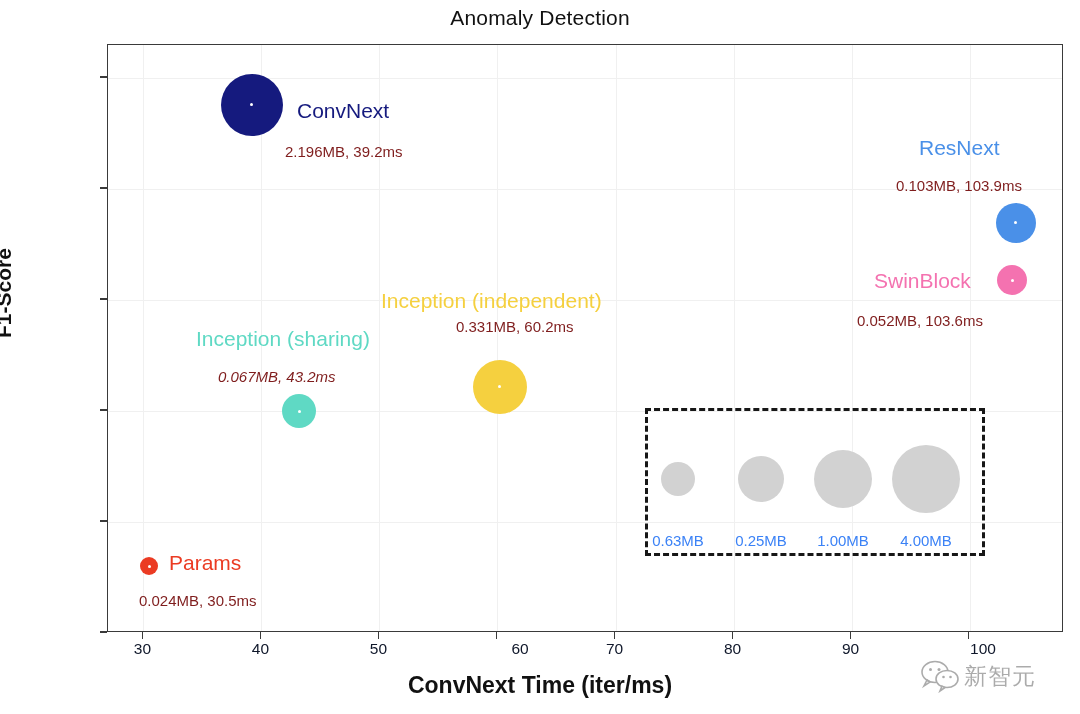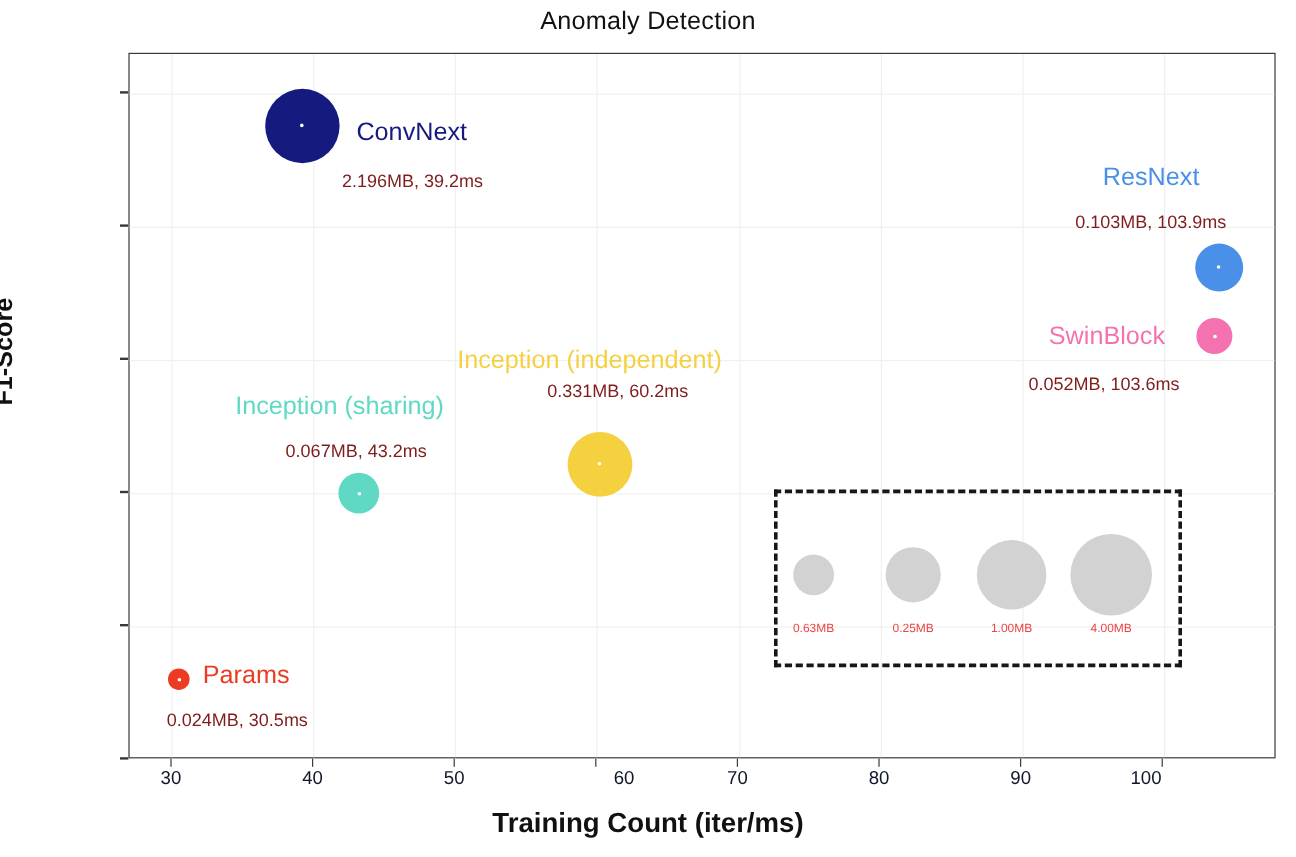--- a/index.html
+++ b/index.html
@@ -145,23 +145,23 @@
     color: #b4b4b4;
   }
   .legend-bubble {
     position: absolute;
     border-radius: 50%;
     background: #d2d2d2;
     transform: translate(-50%, -50%);
   }
   .legend-label {
     position: absolute;
-    top: 519px;
-    font-size: 10px;
-    color: #ef4444;
+    top: 532px;
+    font-size: 15px;
+    color: #3b82f6;
     transform: translateX(-50%);
     white-space: nowrap;
   }
   #watermark {
     position: absolute;
     left: 920px;
     top: 648px;
     width: 160px;
     height: 56px;
     opacity: 0.42;
@@ -177,21 +177,21 @@
   }
 </style>
 </head>
 <body>
 
 <div id="figure">
 
   <div class="chart-title">Anomaly Detection</div>
 
   <div id="ylabel">F1-Score</div>
-  <div id="xlabel">Training Count (iter/ms)</div>
+  <div id="xlabel">ConvNext Time (iter/ms)</div>
 
   <div id="axis-decorations">
       <div class="ytick-mark" style="top: 76.483px; left: 100px;"></div>
       <div class="ytick-mark" style="top: 187.426px; left: 100px;"></div>
       <div class="ytick-mark" style="top: 298.37px; left: 100px;"></div>
       <div class="ytick-mark" style="top: 409.313px; left: 100px;"></div>
       <div class="ytick-mark" style="top: 520.257px; left: 100px;"></div>
       <div class="ytick-mark" style="top: 631.2px; left: 100px;"></div>
       <div class="xtick-label" style="left: 142.407px;">30</div>
       <div class="xtick-mark" style="left: 141.607px;"></div>
@@ -200,21 +200,21 @@
       <div class="xtick-label" style="left: 378.457px;">50</div>
       <div class="xtick-mark" style="left: 377.657px;"></div>
       <div class="xtick-label" style="left: 520px;">60</div>
       <div class="xtick-mark" style="left: 495.681px;"></div>
       <div class="xtick-label" style="left: 614.506px;">70</div>
       <div class="xtick-mark" style="left: 613.706px;"></div>
       <div class="xtick-label" style="left: 732.531px;">80</div>
       <div class="xtick-mark" style="left: 731.731px;"></div>
       <div class="xtick-label" style="left: 850.556px;">90</div>
       <div class="xtick-mark" style="left: 849.756px;"></div>
-      <div class="xtick-label" style="left: 955px;">100</div>
+      <div class="xtick-label" style="left: 983px;">100</div>
       <div class="xtick-mark" style="left: 967.78px;"></div>
     </div>
 
   <div id="plot-area">
     <div id="grid-layer">
         <div class="gridline-h" style="top: 33.283px;"></div>
         <div class="gridline-h" style="top: 144.226px;"></div>
         <div class="gridline-h" style="top: 255.17px;"></div>
         <div class="gridline-h" style="top: 366.113px;"></div>
         <div class="gridline-h" style="top: 477.057px;"></div>
@@ -252,31 +252,44 @@
   <div id="annotation-layer">
       <div class="series-name" style="left: 297px; top: 99px; color: rgb(21, 26, 126);">ConvNext</div>
       <div class="series-stat" style="left: 285px; top: 143px;">2.196MB, 39.2ms</div>
       <div class="series-name" style="left: 919px; top: 136px; color: rgb(74, 144, 232);">ResNext</div>
       <div class="series-stat" style="left: 896px; top: 177px;">0.103MB, 103.9ms</div>
       <div class="series-name" style="left: 874px; top: 269px; color: rgb(244, 114, 176);">SwinBlock</div>
       <div class="series-stat" style="left: 857px; top: 312px;">0.052MB, 103.6ms</div>
       <div class="series-name" style="left: 381px; top: 289px; color: rgb(245, 208, 63);">Inception (independent)</div>
       <div class="series-stat" style="left: 440px; top: 318px; margin-left: 16px;">0.331MB, 60.2ms</div>
       <div class="series-name" style="left: 196px; top: 327px; color: rgb(95, 217, 196);">Inception (sharing)</div>
-      <div class="series-stat" style="left: 238px; top: 368px;">0.067MB, 43.2ms</div>
+      <div class="series-stat" style="left: 218px; top: 368px; font-style: italic;">0.067MB, 43.2ms</div>
       <div class="series-name" style="left: 169px; top: 551px; color: rgb(235, 59, 35);">Params</div>
       <div class="series-stat" style="left: 139px; top: 592px;">0.024MB, 30.5ms</div>
     </div>
 
   <div id="legend-box"></div>
   <div id="legend-items">
       <div class="legend-bubble" style="left: 678px; top: 479px; width: 34px; height: 34px;"></div>
       <div class="legend-label" style="left: 678px;">0.63MB</div>
       <div class="legend-bubble" style="left: 761px; top: 479px; width: 46px; height: 46px;"></div>
       <div class="legend-label" style="left: 761px;">0.25MB</div>
       <div class="legend-bubble" style="left: 843px; top: 479px; width: 58px; height: 58px;"></div>
       <div class="legend-label" style="left: 843px;">1.00MB</div>
       <div class="legend-bubble" style="left: 926px; top: 479px; width: 68px; height: 68px;"></div>
       <div class="legend-label" style="left: 926px; text-align: right;">4.00MB</div>
     </div>
 
+  <div id="watermark">
+    <svg width="40" height="34" viewBox="0 0 40 34">
+      <ellipse cx="15" cy="13" rx="13" ry="10.5" fill="none" stroke="#3a3a3a" stroke-width="1.6"></ellipse>
+      <path d="M7 21 L4 27 L10 23 Z" fill="none" stroke="#3a3a3a" stroke-width="1.6"></path>
+      <circle cx="10.5" cy="10.5" r="1.5" fill="#3a3a3a"></circle>
+      <circle cx="19" cy="10.5" r="1.5" fill="#3a3a3a"></circle>
+      <ellipse cx="27" cy="20" rx="11" ry="8.5" fill="#ffffff" stroke="#3a3a3a" stroke-width="1.6"></ellipse>
+      <path d="M22 27 L20 32 L25 28.5 Z" fill="#ffffff" stroke="#3a3a3a" stroke-width="1.6"></path>
+      <circle cx="23.5" cy="18" r="1.3" fill="#3a3a3a"></circle>
+      <circle cx="30.5" cy="18" r="1.3" fill="#3a3a3a"></circle>
+    </svg>
+    <span class="wm-text">新智元</span>
+  </div>
 
 </div>
 
 </body></html>

